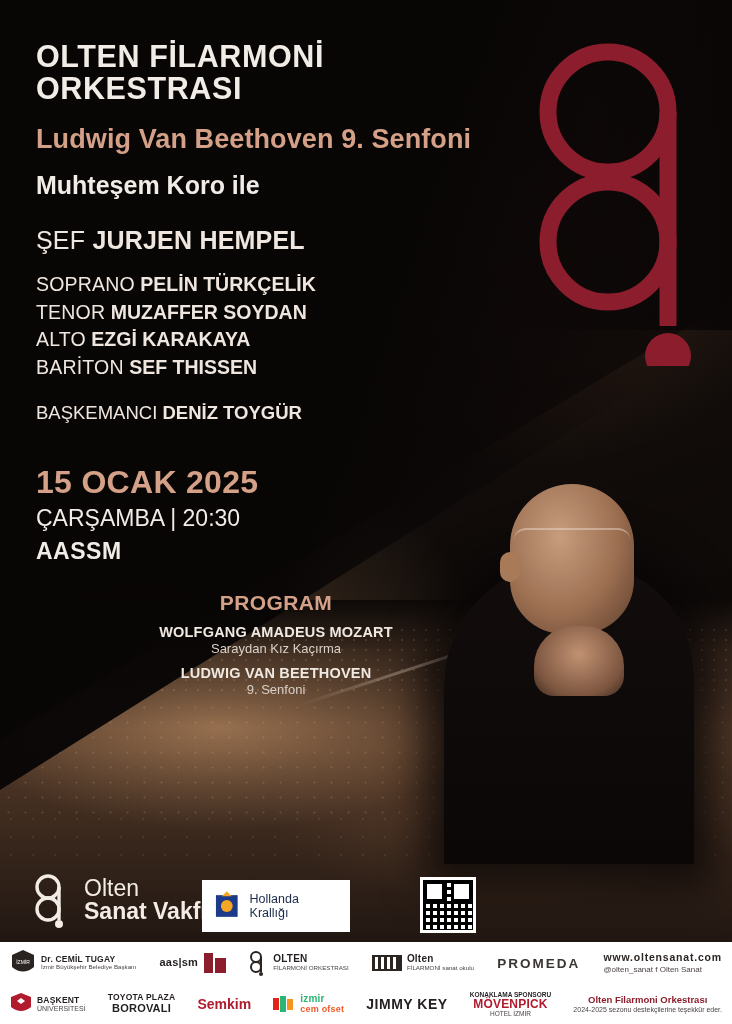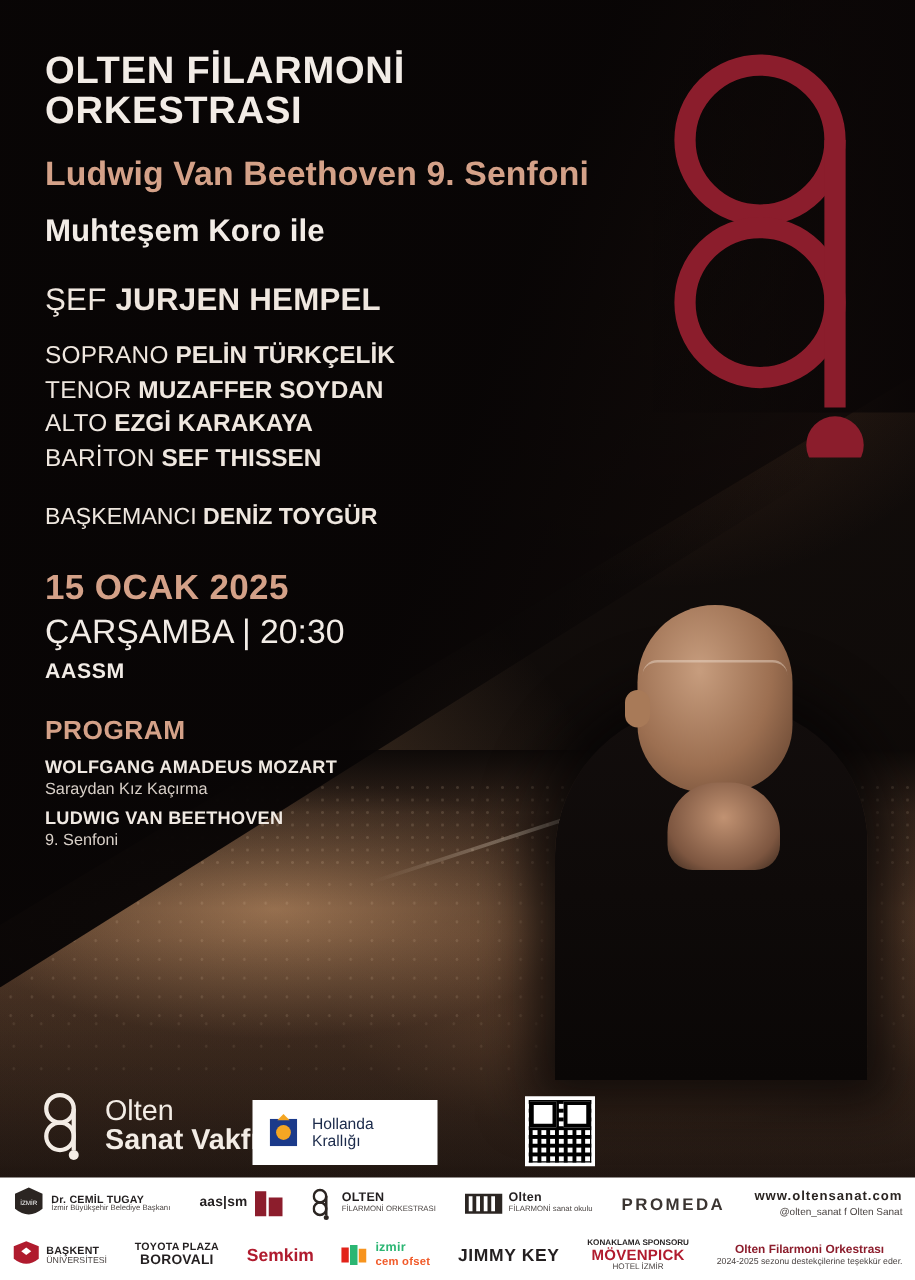--- a/index.html
+++ b/index.html
@@ -129,31 +129,31 @@
   .soloists { margin-top: 16px; }
   .sol-row { font-size: 19.5px; color: #efe7df; line-height: 1.42; }
   .sol-row .lbl { font-weight: 400; letter-spacing: .2px; }
   .sol-row .nm  { font-weight: 700; }
 
   .t-concert { margin-top: 20px; font-size: 18.5px; color: #efe7df; }
   .t-concert .lbl { font-weight: 400; }
   .t-concert .nm  { font-weight: 700; }
 
   .t-date {
-    margin-top: 30px;
-    font-size: 28px; font-weight: 700; color: #d4a188; letter-spacing: .3px;
+    margin-top: 40px;
+    font-size: 32px; font-weight: 700; color: #d4a188; letter-spacing: .3px;
   }
   .t-time {
-    margin-top: 4px; font-size: 27px; color: #f2ece6; font-weight: 500;
+    margin-top: 4px; font-size: 23px; color: #f2ece6; font-weight: 500;
   }
   .t-venue {
-    margin-top: 6px; font-size: 17px; font-weight: 700; color: #f2ece6; letter-spacing: .5px;
-  }
-
-  .program { margin-top: 26px; }
+    margin-top: 6px; font-size: 23px; font-weight: 700; color: #f2ece6; letter-spacing: .5px;
+  }
+
+  .program { margin-top: 26px; text-align: center; }
   .prog-head { font-size: 21px; font-weight: 700; color: #d4a188; letter-spacing: .4px; }
   .prog-item { margin-top: 9px; }
   .prog-composer { font-size: 14.5px; font-weight: 700; color: #f0e9e2; letter-spacing: .2px; }
   .prog-piece { font-size: 13px; color: #d9d0c8; margin-top: 1px; }
 
   
   .foundation {
     position: absolute; left: 34px; bottom: 96px;
     display: flex; align-items: center; gap: 10px;
   }
@@ -206,21 +206,21 @@
   .bar-inner {
     height: 100%; display: flex; align-items: center; justify-content: space-between;
     padding: 0 10px; gap: 18px;
   }
   .sp { display: flex; align-items: center; gap: 5px; color: #231f20; }
   .sp-txt { line-height: 1.08; }
   .sp-txt .a { font-size: 8.5px; font-weight: 700; letter-spacing: .2px; }
   .sp-txt .b { font-size: 6.2px; font-weight: 400; color: #4a4442; }
   .sp-big { font-size: 13.5px; font-weight: 700; letter-spacing: 2px; color: #3b3532; }
   .sp-red { color: #b01b2e; font-weight: 700; }
-  .web { text-align: right; line-height: 1.25; }
+  .web { line-height: 1.25; }
   .web .u { font-size: 10.5px; font-weight: 700; color: #2b2522; letter-spacing: .8px; }
   .web .s { font-size: 8px; color: #4a4442; }
   .thanks { text-align: center; line-height: 1.25; }
   .thanks .t1 { font-size: 9.5px; font-weight: 700; color: #8c1d2c; }
   .thanks .t2 { font-size: 7px; color: #4a4442; }
 </style>
 </head>
 <body>
 
 <div id="poster">

